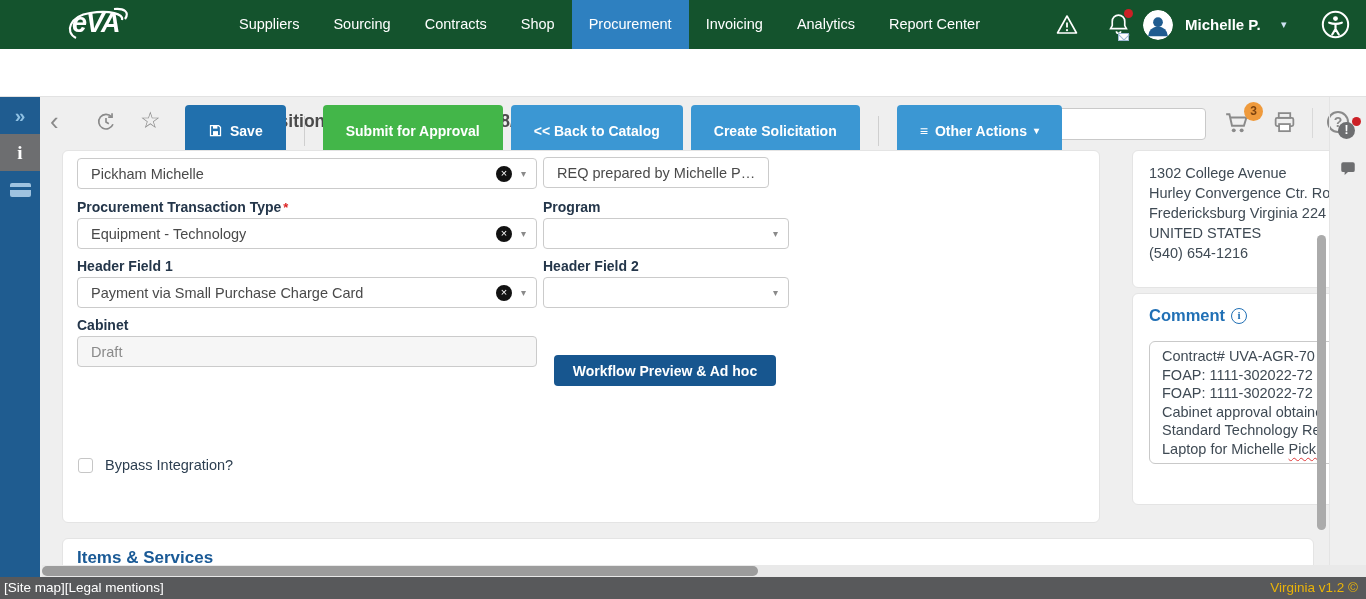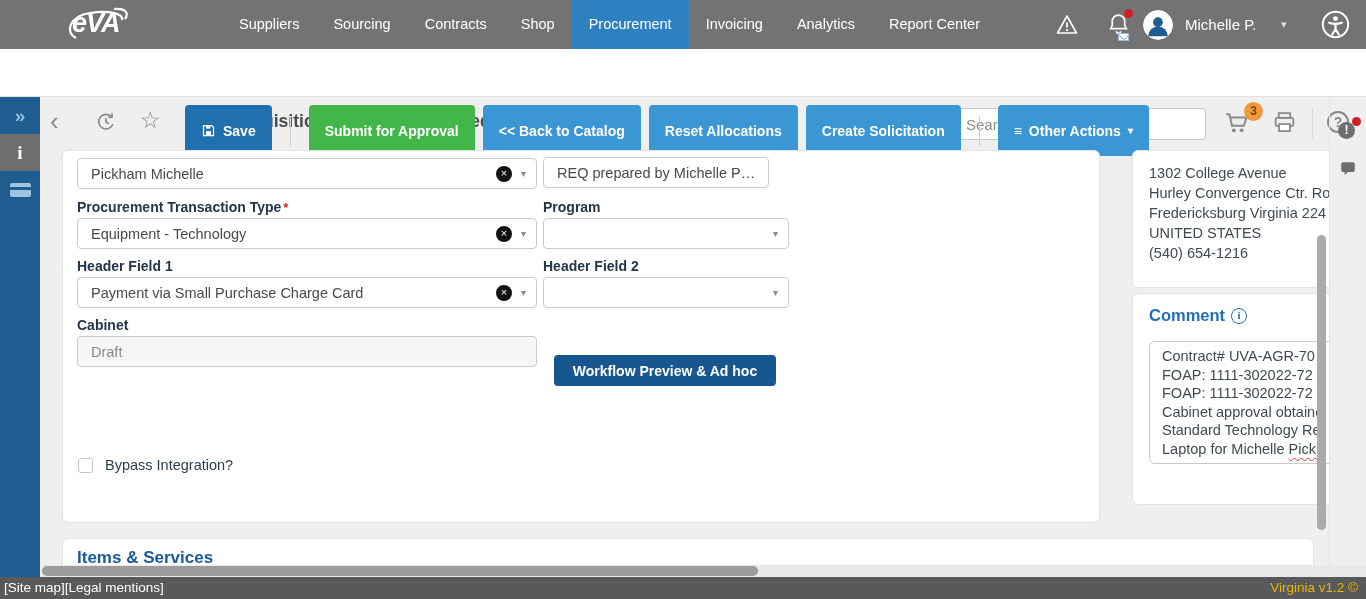--- a/index.html
+++ b/index.html
@@ -1,29 +1,29 @@
 <!DOCTYPE html>
 <html><head>
 <meta charset="utf-8">
 <style>
   * { margin:0; padding:0; box-sizing:border-box; }
   html,body { width:1366px; height:599px; overflow:hidden;
     font-family:"Liberation Sans", sans-serif; background:#efefef; }
   #app { position:relative; width:1366px; height:599px; background:#efefef; overflow:hidden; }
 
   
-  #topnav { position:absolute; left:0; top:0; width:1366px; height:62px; background:#737373; }
+  #topnav { position:absolute; left:0; top:0; width:1366px; height:62px; background:#14532d; }
   #logo { position:absolute; left:62px; top:4px; width:74px; height:42px; color:#fff; }
   #logo .logo-text { font-style:italic; font-weight:700; font-size:27px; letter-spacing:-1px; position:absolute; left:10px; top:4px;}
   #logo svg { position:absolute; left:0; top:0; }
   #nav-items { position:absolute; left:222px; top:0; height:49px; display:flex; }
   .nav-item { padding:0 17px; line-height:49px; font-size:14.5px; color:#fff; cursor:pointer; white-space:nowrap; }
   .nav-item.active { background:#2e80c0; }
   .nav-right { position:absolute; top:0; height:49px; }
-  #nav-user-name { position:absolute; left:1185px; top:16px; color:#fff; font-weight:400; font-size:15px; }
+  #nav-user-name { position:absolute; left:1185px; top:16px; color:#fff; font-weight:700; font-size:15px; }
   #nav-user-caret { position:absolute; left:1281px; top:18px; color:#cfe2f2; font-size:11px; }
   .reddot { position:absolute; width:9px; height:9px; border-radius:50%; background:#cc2026; }
   #bell-envelope { position:absolute; left:1118px; top:33px; width:11px; height:8px; background:#fff; border:1px solid #9db9d2; }
   #bell-envelope:after { content:""; position:absolute; left:0; top:0; width:7px; height:7px; border-right:1px solid #9db9d2; border-bottom:1px solid #9db9d2; transform:translate(1px,-3px) rotate(45deg); }
 
   
   #titlebar { position:absolute; left:0; top:49px; width:1366px; height:48px; background:#fff; border-bottom:1px solid #e2e2e2; }
   .tb-icon { position:absolute; color:#8a8a8a; cursor:pointer; }
   #page-title { position:absolute; left:230px; top:62px; font-size:17.5px; font-weight:700; color:#4b4b4b; }
   .vdiv { position:absolute; width:1px; background:#d9d9d9; }
@@ -36,21 +36,21 @@
   
   #sidebar { position:absolute; left:0; top:97px; width:40px; height:480px; background:#1f5c90; }
   .sb-block { width:40px; height:37px; display:flex; align-items:center; justify-content:center; cursor:pointer; }
   #sb-expand { color:#8fc1e3; font-size:19px; font-weight:700; }
   #sb-info { background:#6d6e70; color:#fff; font-family:"Liberation Serif",serif; font-weight:700; font-size:19px; }
   #sb-card-icon { width:21px; height:14px; background:#9fc3e0; border-radius:2px; position:relative; }
   #sb-card-icon:after { content:""; position:absolute; left:0; top:4px; width:21px; height:3px; background:#1f5c90; }
 
   
   #toolbar { position:absolute; left:185px; top:114px; height:33px; display:flex; align-items:center; gap:8px; }
-  .btn { height:51px; border:none; border-radius:4px; color:#fff; font-weight:700; font-size:14px; padding:0 16px; display:inline-flex; align-items:center; gap:7px; cursor:pointer; font-family:"Liberation Sans",sans-serif; white-space:nowrap; }
+  .btn { height:51px; border:none; border-radius:4px; color:#fff; font-weight:700; font-size:14px; padding:0 23px; display:inline-flex; align-items:center; gap:7px; cursor:pointer; font-family:"Liberation Sans",sans-serif; white-space:nowrap; }
   .btn-primary { background:#2170ad; }
   .btn-success { background:#43b649; }
   .btn-light { background:#3b97d3; }
   .tb-sep { width:1px; height:30px; background:#cfcfcf; margin:0 10px; }
   .btn .caret-w { font-size:10px; }
 
   
   #rail-div { position:absolute; left:1329px; top:97px; width:1px; height:480px; background:#e4e4e4; }
   #rail-alert { position:absolute; left:1338px; top:122px; width:17px; height:17px; border-radius:50%; background:#6d6e70; color:#fff; font-size:12px; font-weight:700; text-align:center; line-height:17px; cursor:pointer; }
 
@@ -211,21 +211,20 @@
       <svg width="15" height="15" viewBox="0 0 24 24">
         <path d="M4 4h13l3 3v13H4z" fill="none" stroke="#fff" stroke-width="2"></path>
         <rect x="8" y="13" width="8" height="7" fill="#fff"></rect>
         <rect x="8" y="4" width="7" height="5" fill="#fff"></rect>
       </svg>
       <span>Save</span>
     </button>
     <div class="tb-sep"></div>
     <button class="btn btn-success">Submit for Approval</button>
     <button class="btn btn-light">&lt;&lt; Back to Catalog</button>
-    <button class="btn btn-light">Reset Allocations</button>
     <button class="btn btn-light">Create Solicitation</button>
     <div class="tb-sep"></div>
     <button class="btn btn-light">
       <span>≡</span>
       <span>Other Actions</span>
       <span class="caret-w">▾</span>
     </button>
   </div>
 
   <div id="rail-div"></div>

